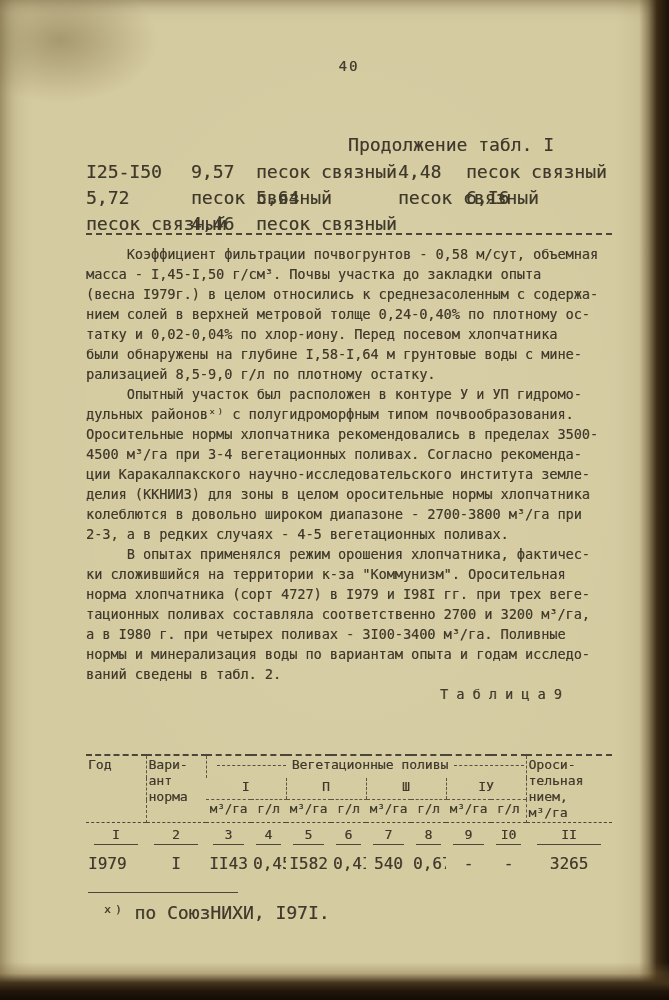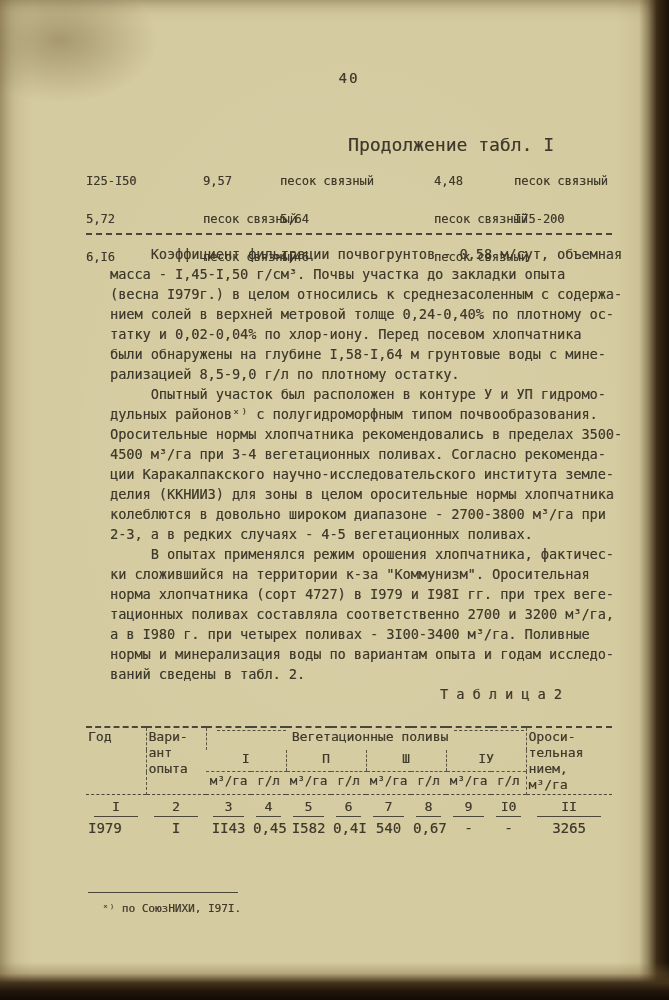--- a/index.html
+++ b/index.html
@@ -26,53 +26,53 @@
     position:absolute;top:0;right:0;width:30px;height:100%;z-index:5;
     background:linear-gradient(to right, rgba(42,30,16,0) 0%, rgba(80,60,32,0.45) 30%, #3a2a15 60%, #1a1108 100%);
   }
   .edge-bottom{
     position:absolute;bottom:0;left:0;width:100%;height:38px;z-index:5;
     background:linear-gradient(to bottom, rgba(42,30,16,0) 0%, rgba(120,95,55,0.35) 30%, #463télé 0, #44331b 55%, #20150a 78%, #120c05 100%);
     background:linear-gradient(to bottom, rgba(42,30,16,0) 0%, rgba(120,95,55,0.35) 30%, #44331b 55%, #20150a 78%, #120c05 100%);
   }
   .content{position:absolute;left:86px;top:0;width:526px;height:100%;}
 
-  .pagenum{position:absolute;top:70px;width:100%;text-align:center;font-size:14px;letter-spacing:2px;}
+  .pagenum{position:absolute;top:58px;width:100%;text-align:center;font-size:14px;letter-spacing:2px;}
   .t1caption{position:absolute;top:134px;width:100%;text-align:right;padding-right:58px;box-sizing:border-box;font-size:18px;}
 
-  .table1{position:absolute;top:168px;width:100%;display:grid;
+  .table1{position:absolute;top:159px;width:100%;display:grid;
           grid-template-columns:105px 65px 142px 68px auto;
-          font-size:12px;line-height:26px;gap:12px;}
+          font-size:18px;line-height:26px;}
   .table1 span{white-space:nowrap;}
 
   .rule1{position:absolute;top:233px;width:100%;border-top:2px dashed #4c463a;}
 
-  .bodytext{position:absolute;top:244px;width:100%;font-size:13.5px;line-height:20px;margin-left:24px;}
+  .bodytext{position:absolute;top:244px;width:100%;font-size:13.5px;line-height:20px;}
   .para{white-space:pre-wrap;}
 
   .t2title{position:absolute;top:686px;width:100%;text-align:right;padding-right:50px;box-sizing:border-box;font-size:13.5px;}
   .t2caption{position:absolute;top:710px;width:100%;text-align:center;font-size:13.5px;line-height:22px;white-space:pre-line;}
 
-  table.t2{position:absolute;top:726px;width:526px;border-collapse:collapse;table-layout:fixed;
+  table.t2{position:absolute;top:754px;width:526px;border-collapse:collapse;table-layout:fixed;
            border-top:2px dashed #4c463a;font-size:13px;}
   table.t2 td{padding:1px 2px;line-height:16px;vertical-align:top;overflow:hidden;}
   .pre{white-space:pre-line;}
   td.c-var,td.c-irr,td.c-norm{border-left:1px dashed #5a5440;}
   tr.hdr2 td{border-bottom:1px dashed #5a5440;text-align:center;}
   tr.hdr2 td + td{border-left:1px dashed #5a5440;}
   tr.hdr3 td{text-align:center;font-size:12.5px;}
   tr.nums td{border-top:1px dashed #4c463a;text-align:center;padding-top:4px;}
   tr.nums td span{display:inline-block;min-width:78%;border-bottom:1px solid #4c463a;padding-bottom:1px;}
-  tr.vals td{text-align:center;padding-top:2px;font-size:14px;}
+  tr.vals td{text-align:center;padding-top:10px;font-size:16px;}
   tr.vals td:first-child{text-align:left;}
-  .dashwrap{display:flex;gap:6px;margin-left:8px;}
+  .dashwrap{display:flex;align-items:center;gap:6px;margin-left:8px;}
   .dashwrap .dash{flex:1;border-top:1px dashed #55503f;height:0;margin-top:1px;}
 
   .footrule{position:absolute;top:892px;left:2px;width:150px;border-top:1px solid #4c463a;}
-  .footnote{position:absolute;top:902px;left:16px;font-size:11px;}
+  .footnote{position:absolute;top:902px;left:16px;font-size:18px;}
 </style>
 </head>
 <body>
 
 <div class="page">
   <div class="content">
 
     <div class="pagenum">40</div>
 
     <div class="t1caption">Продолжение табл. I</div>
@@ -82,21 +82,20 @@
       <span>9,57</span>
       <span>песок связный</span>
       <span>4,48</span>
       <span>песок связный</span>
 
       <span>5,72</span>
       <span>песок связный</span>
       <span>5,64</span>
       <span>песок связный</span>
 
-      <span>I75-200</span>
       <span>6,I6</span>
       <span>песок связный</span>
       <span>4,46</span>
       <span>песок связный</span>
     </div>
 
     <div class="rule1"></div>
 
     <div class="bodytext">
       <div class="para">     Коэффициент фильтрации почвогрунтов - 0,58 м/сут, объемная
@@ -116,42 +115,42 @@
 2-3, а в редких случаях - 4-5 вегетационных поливах.</div>
       <div class="para">     В опытах применялся режим орошения хлопчатника, фактичес-
 ки сложившийся на территории к-за "Коммунизм". Оросительная
 норма хлопчатника (сорт 4727) в I979 и I98I гг. при трех веге-
 тационных поливах составляла соответственно 2700 и 3200 м³/га,
 а в I980 г. при четырех поливах - 3I00-3400 м³/га. Поливные
 нормы и минерализация воды по вариантам опыта и годам исследо-
 ваний сведены в табл. 2.</div>
     </div>
 
-    <div class="t2title">Т а б л и ц а  2</div>
+    <div class="t2title">Т а б л и ц а  9</div>
 
     <table class="t2">
       <colgroup>
         <col style="width:60px">
           <col style="width:60px">
         <col style="width:45px">
           <col style="width:35px">
         <col style="width:45px">
           <col style="width:35px">
         <col style="width:45px">
           <col style="width:35px">
         <col style="width:45px">
           <col style="width:35px">
         <col style="width:86px">
       </colgroup>
       <tbody>
         <tr class="hdr">
           <td rowspan="3" class="c-year">Год</td>
           <td rowspan="3" class="c-var pre">Вари-
 ант
-опыта</td>
+норма</td>
           <td colspan="8" class="c-irr">
             <div class="dashwrap">
               <span class="dash"></span>
               <span>Вегетационные поливы</span>
               <span class="dash"></span>
             </div>
           </td>
           <td rowspan="3" class="c-norm pre">Ороси-
 тельная
 нием,

